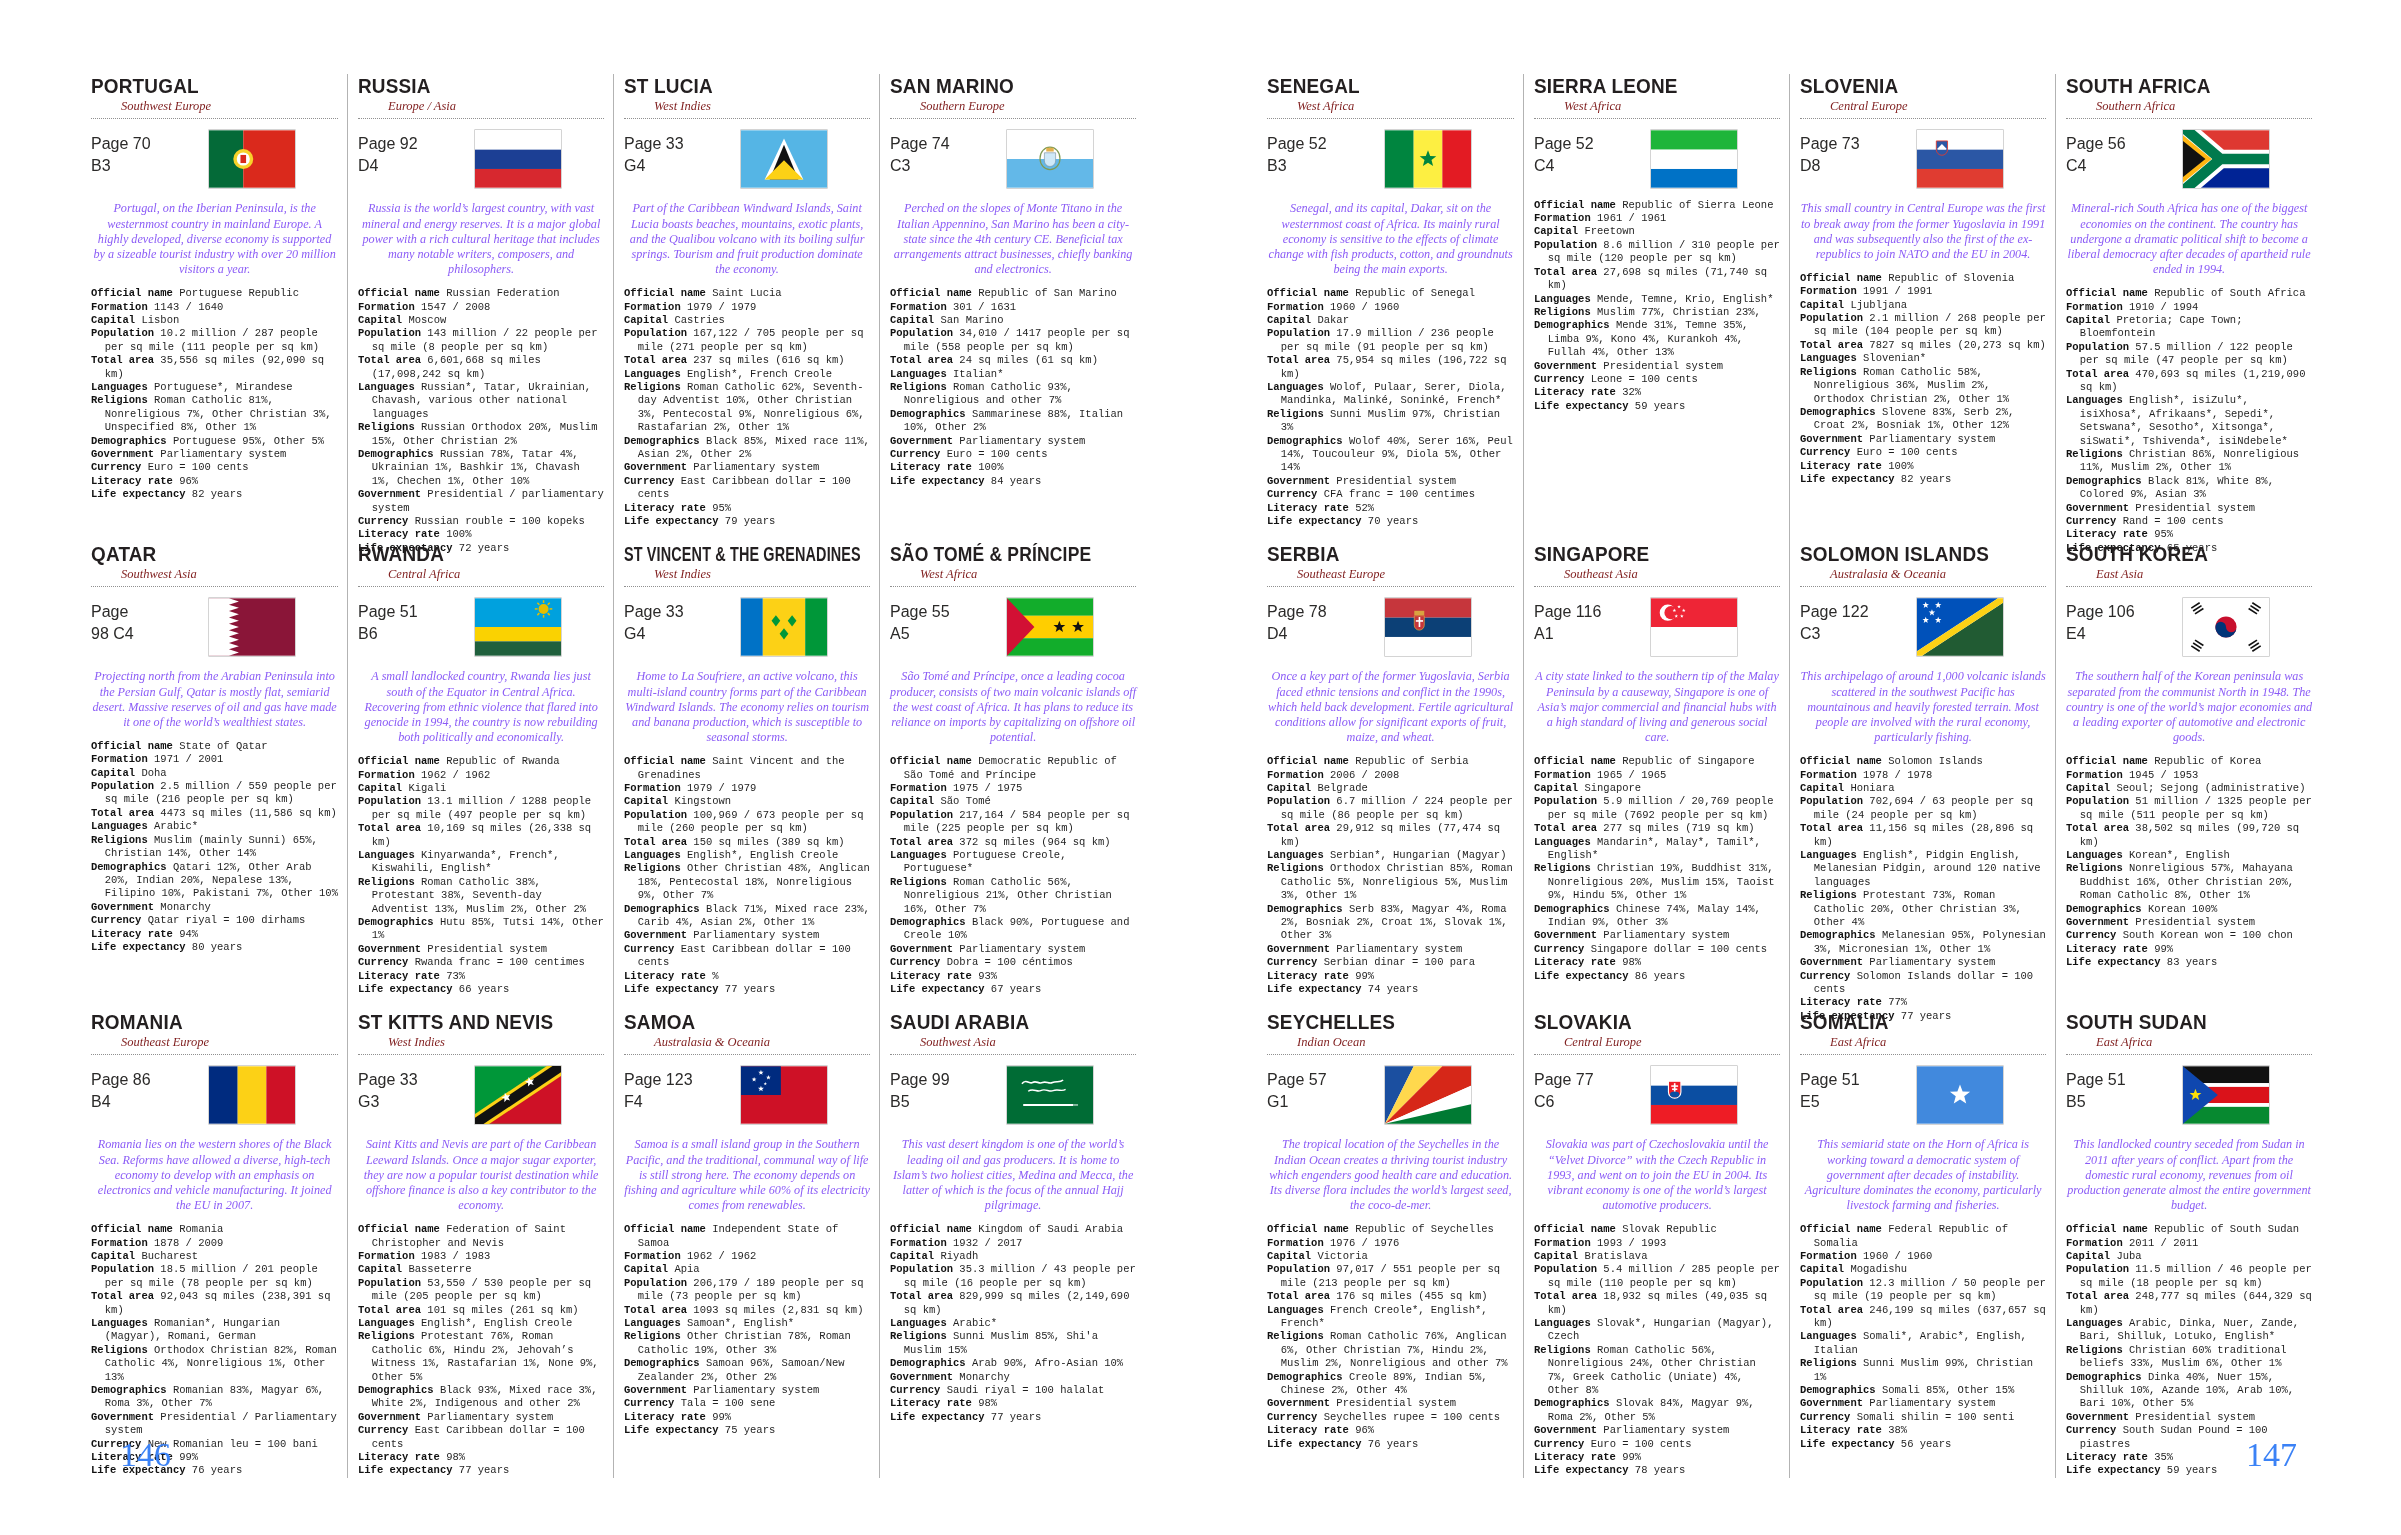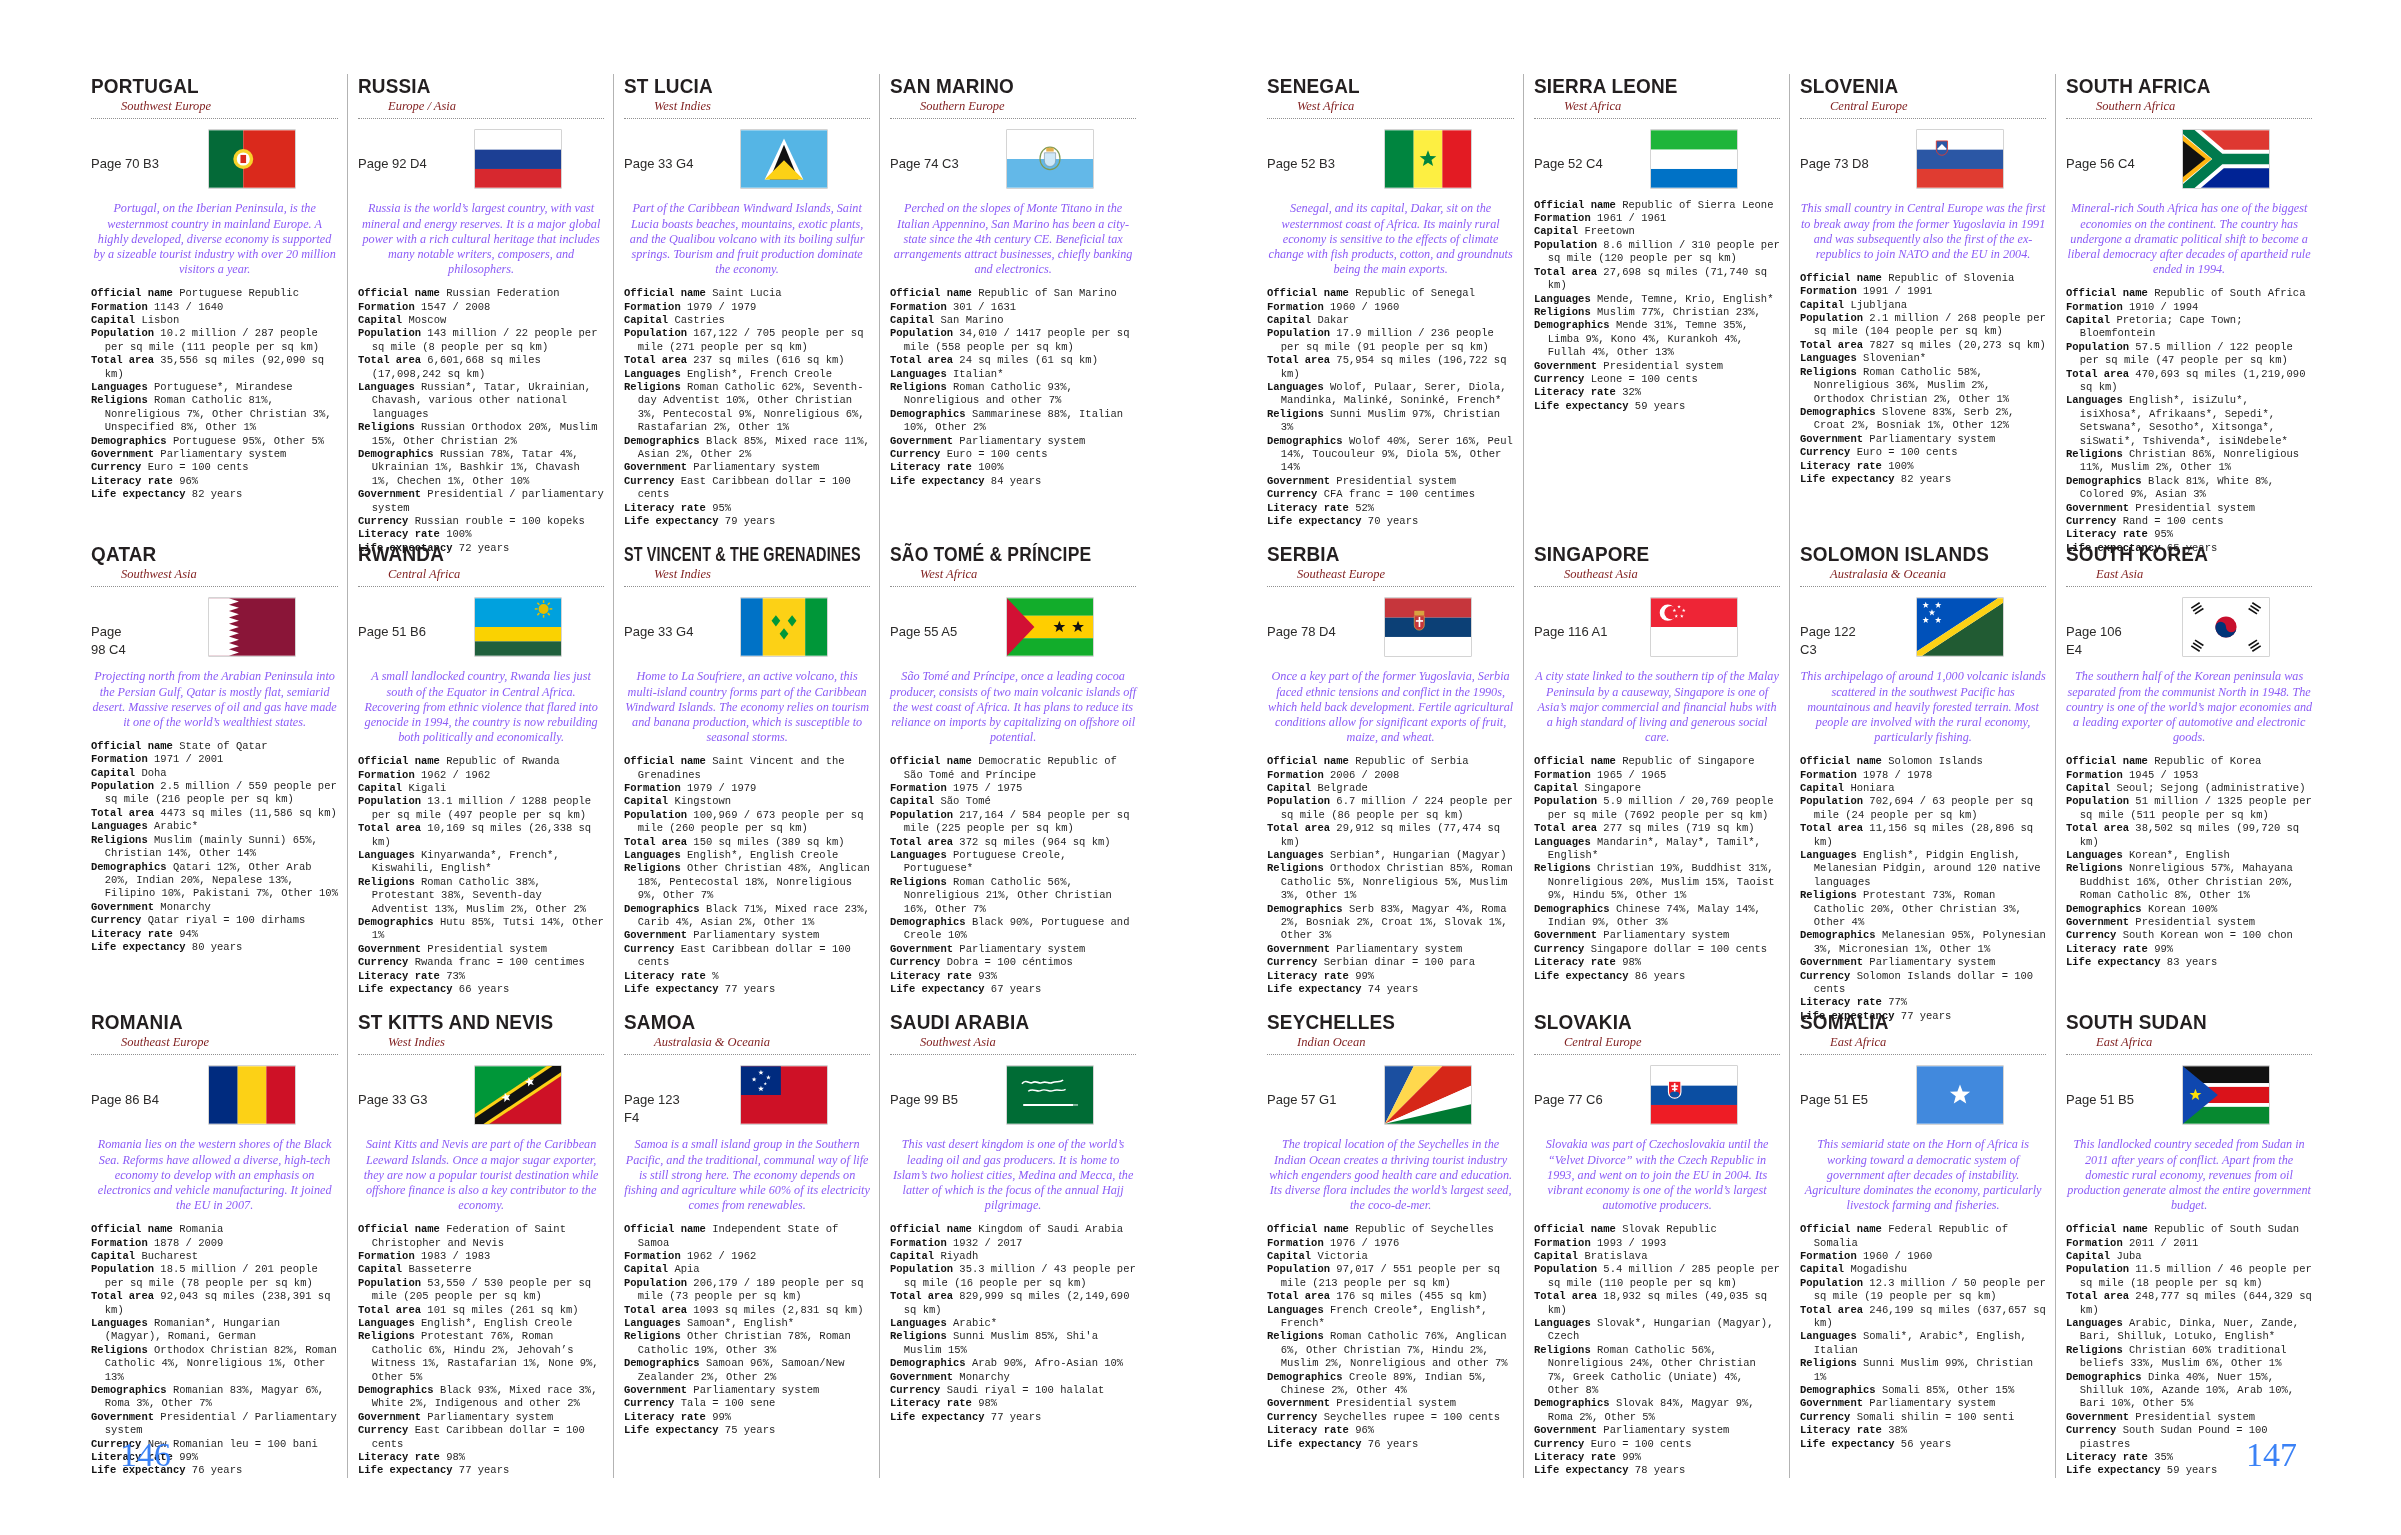--- a/index.html
+++ b/index.html
@@ -20,21 +20,21 @@
     transform:scaleX(.92);transform-origin:0 50%;
   }
   .entry-title.long{transform:scaleX(.85);}
   .entry-title.xlong{transform:scaleX(.70);}
   .entry-region{
     font-family:"Liberation Serif",serif;font-style:italic;
     font-size:12.5px;color:#7f1d1d;padding-left:30px;margin-top:0.6px;
   }
   .rule{border-bottom:1.5px dotted #909090;margin-top:4.4px;height:0;}
   .pageflag{display:flex;align-items:flex-start;margin-top:11.3px;height:59px;}
-  .pageref{flex:0 0 74px;font-size:13px;color:#2b2a29;padding-top:3.1px;line-height:1.35;margin-top:22px;}
+  .pageref{flex:0 0 74px;font-size:16px;color:#2b2a29;padding-top:3.1px;line-height:1.35;}
   .pageref .prefix{display:inline;}
   .pageref.wrap .prefix{display:block;}
   .flag{width:86px;height:58px;margin:0 auto;box-shadow:0 0 0 0.6px #b8b8b8;background:#fff;display:block;}
   .desc{
     margin-top:12px;text-align:center;
     font-family:"Liberation Serif",serif;font-style:italic;
     font-size:12.2px;line-height:15.3px;color:#8b5cf6;
   }
   .stats{margin-top:9.4px;font-family:Liberation Mono, monospace;}
   .stat{

